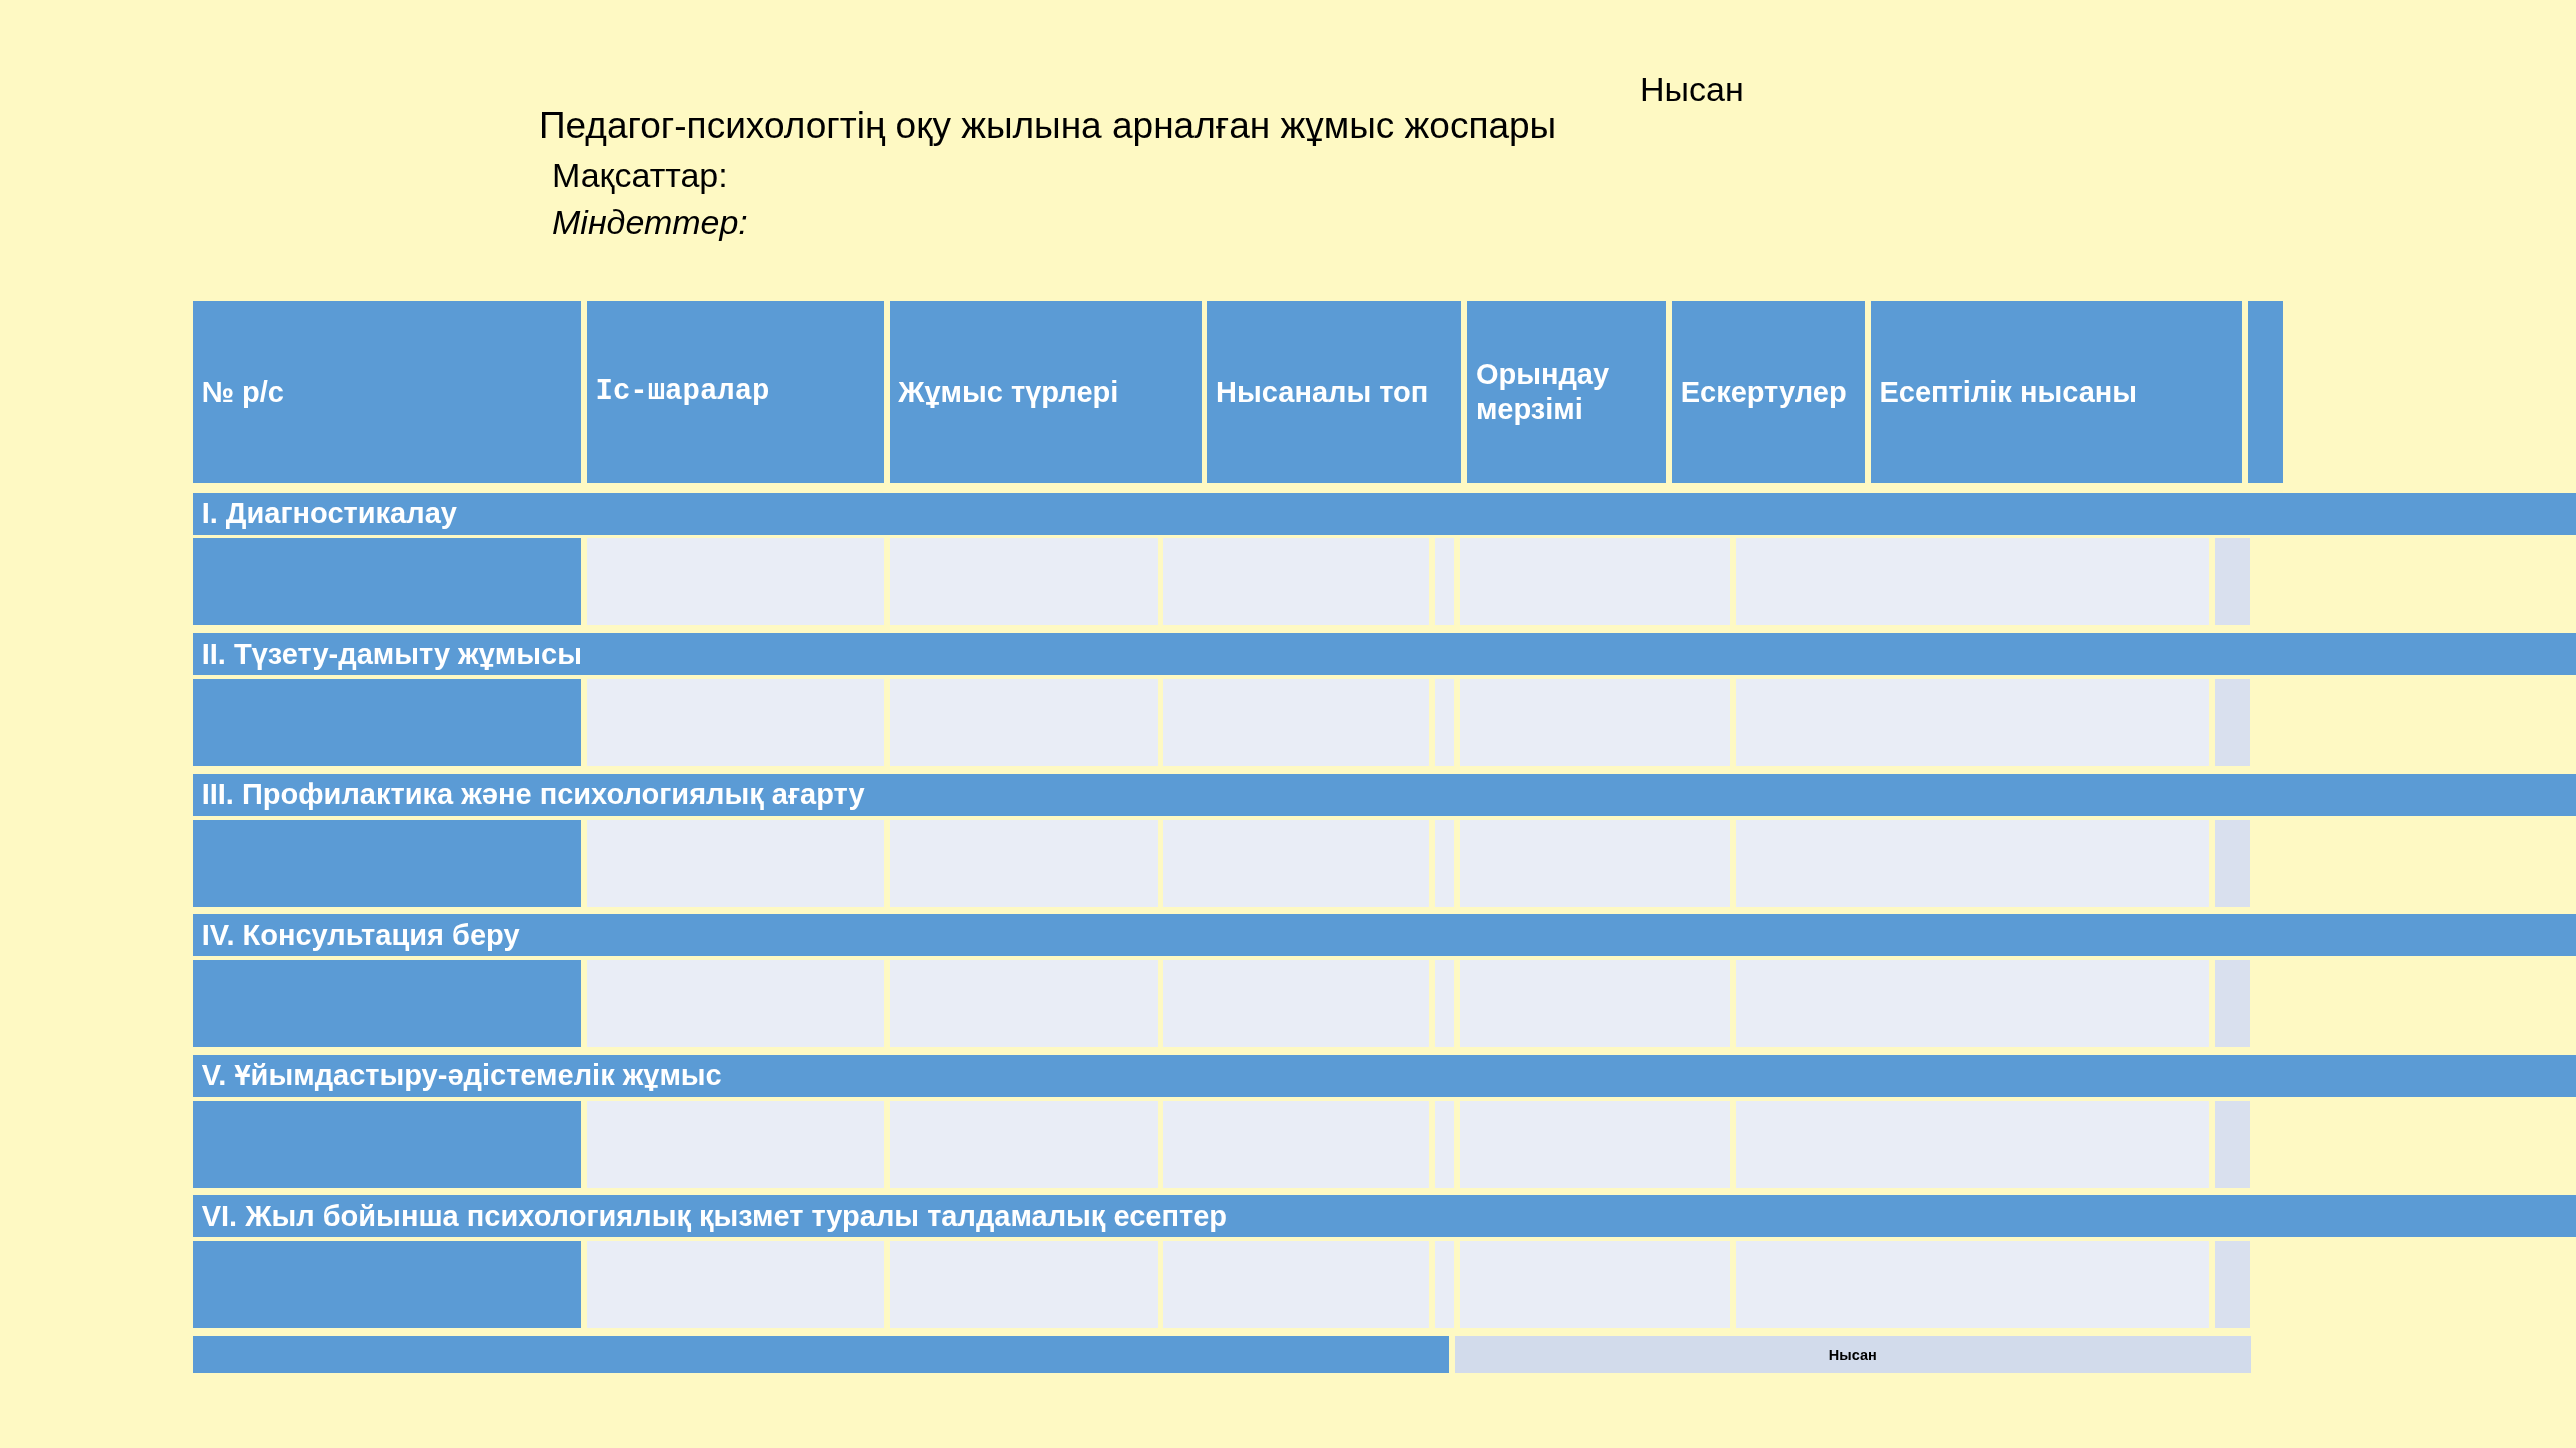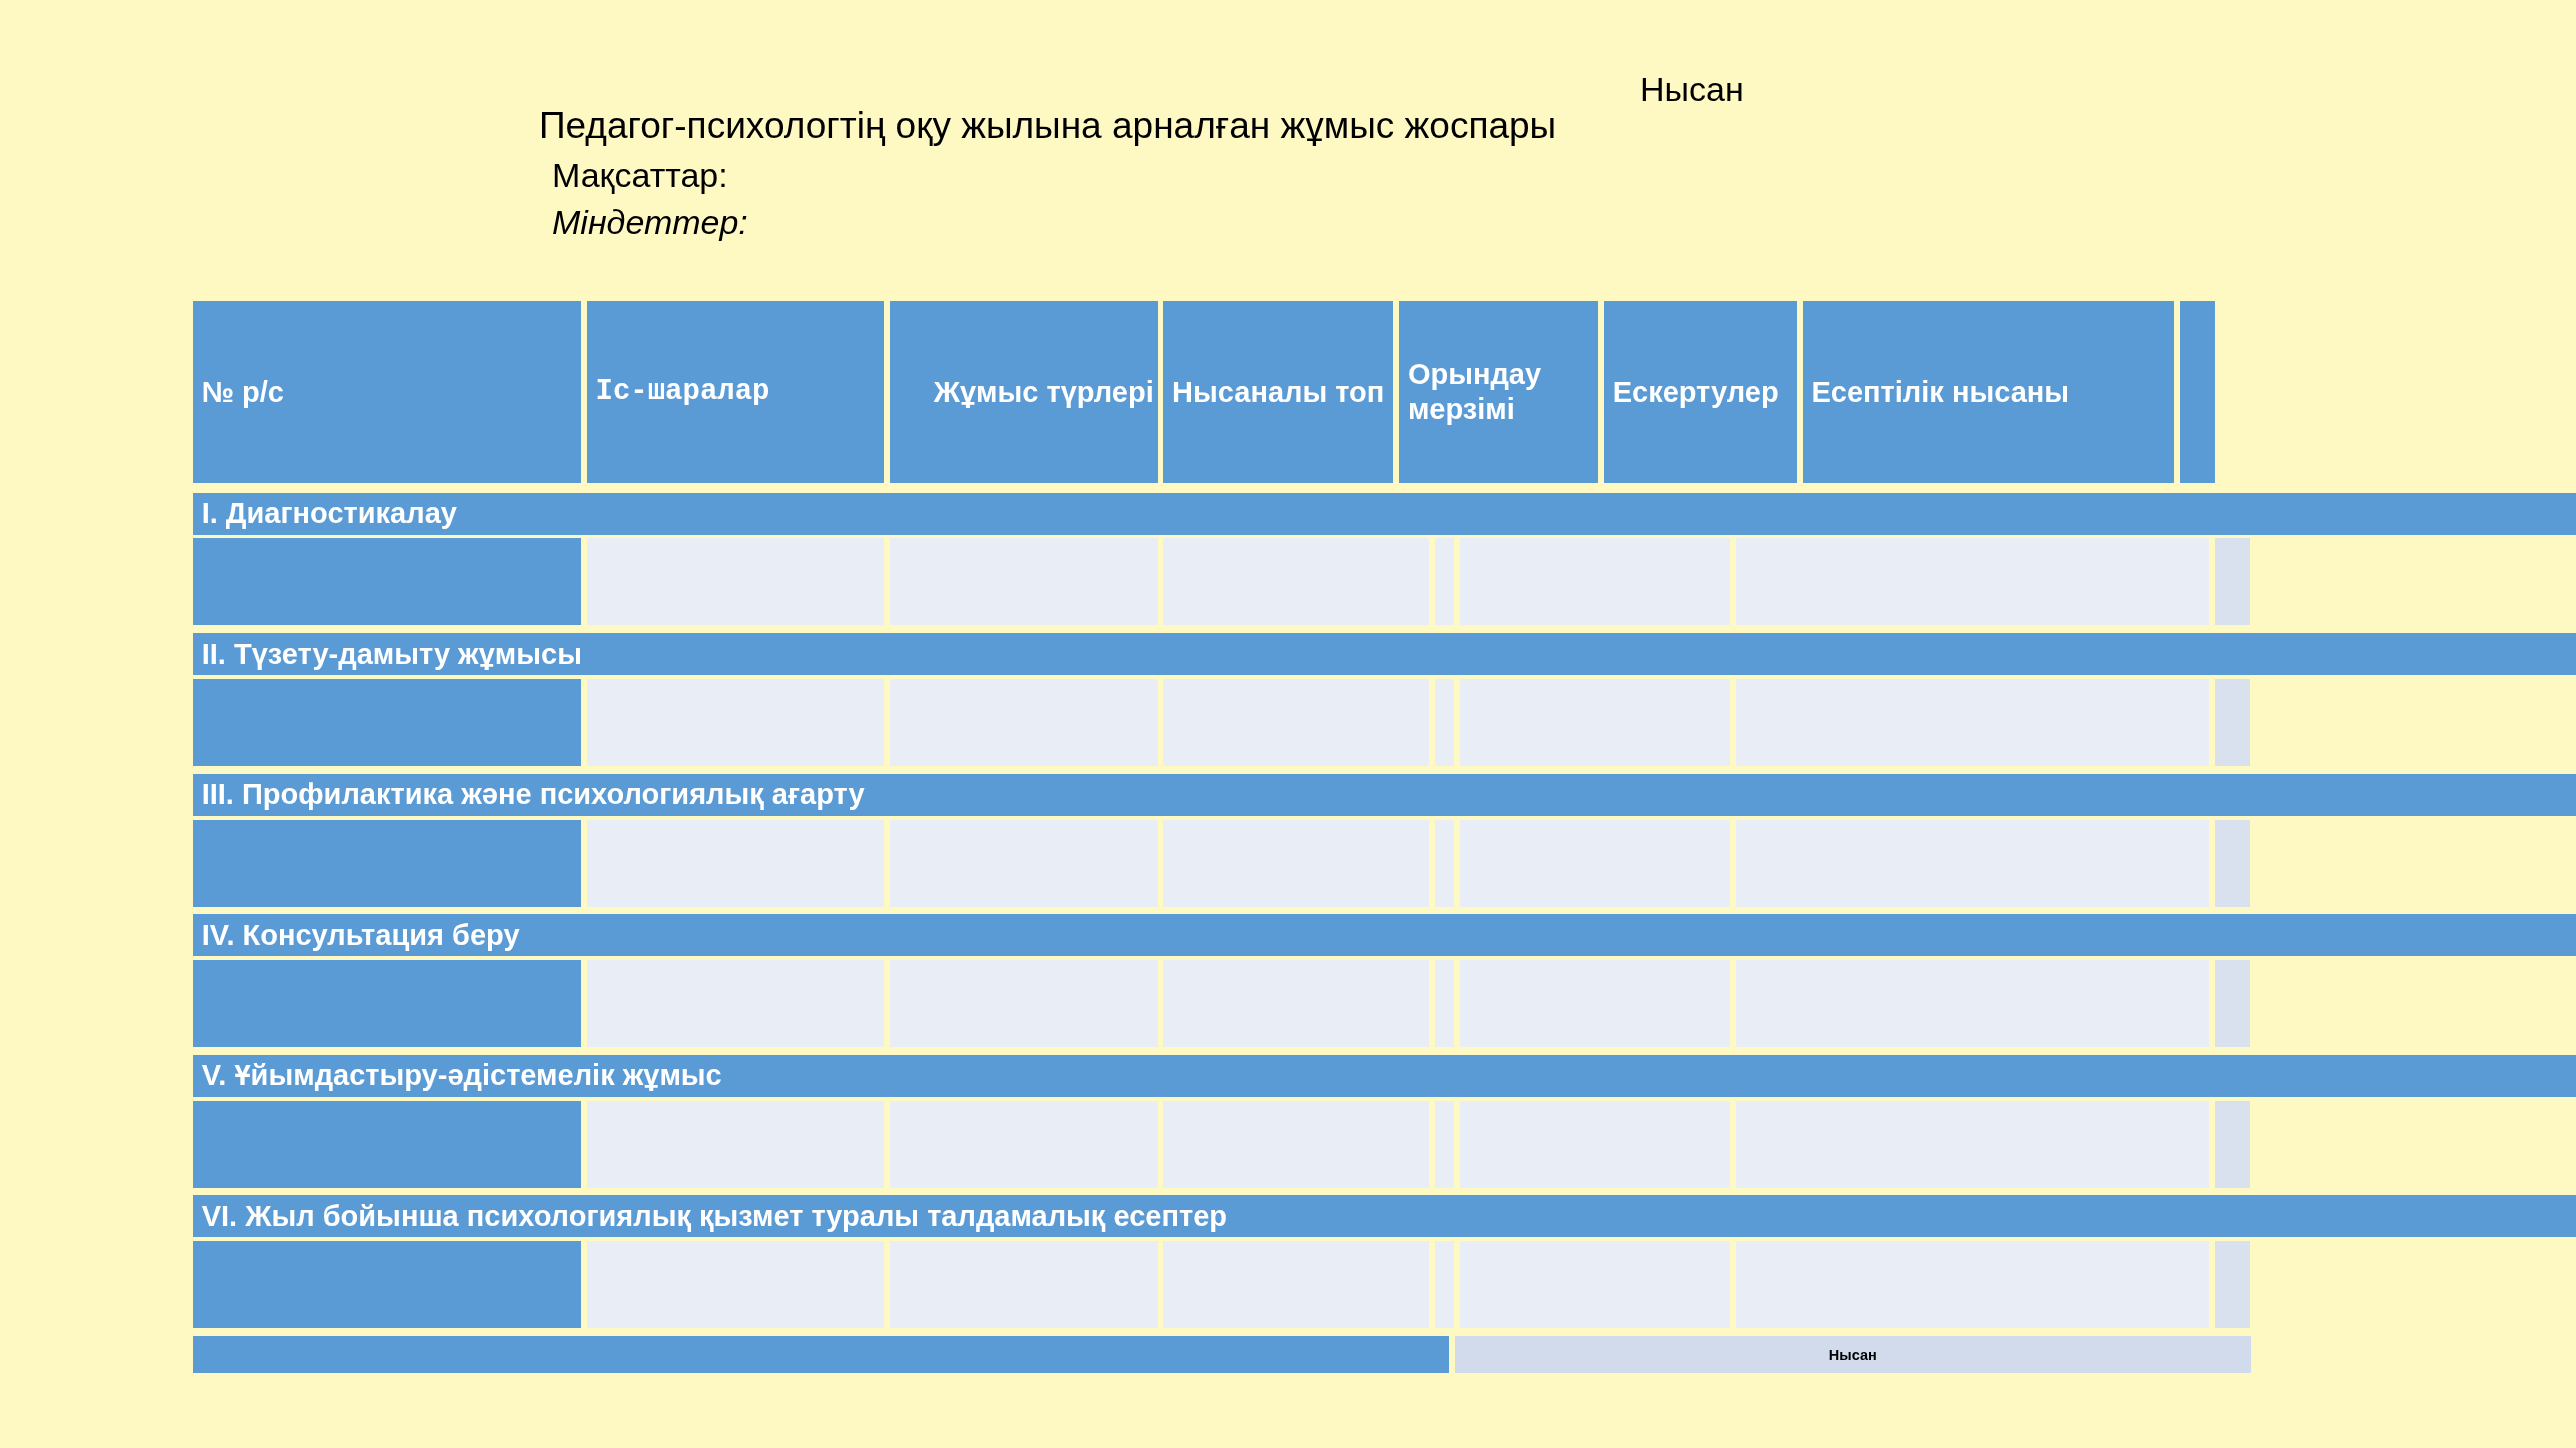--- a/index.html
+++ b/index.html
@@ -45,22 +45,22 @@
   .side-light { background: #d9e0ee; }
   .side-dark  { background: #d2dbeb; }
 
   
   .header-row  { height: 182px; margin-bottom: 1.9px; }
   .section-row { height: 42px;  margin-top: 7.7px; }
   .data-row    { height: 87px;  margin-top: 3.9px; }
   .footer-row  { height: 37px;  margin-top: 7.7px; }
 
   
-  .hw1 { width: 388px; } .hw2 { width: 297px; font-family: Liberation Mono, monospace; } .hw3 { width: 268px; justify-content: flex-end; }
-  .hw4 { width: 230px; } .hw5 { width: 199px; } .hw6 { width: 193px; }
+  .hw1 { width: 388px; } .hw2 { width: 297px; font-family: Liberation Mono, monospace; } .hw3 { width: 312px; }
+  .hw4 { width: 254px; } .hw5 { width: 199px; } .hw6 { width: 193px; }
   .hw7 { width: 371px; }
   
   .w1 { width: 388px; } .w2 { width: 297px; } .w3 { width: 268px; }
   .w4 { width: 266px; } .w5 { width: 19.3px;  } .w6 { width: 270px; }
   .w7 { width: 473px; }
   .w-side { width: 35px; }
   
   .section-bar { width: 2418px; }
   .fw-blue  { width: 1256px; }
   .fw-light { width: 796px; }

